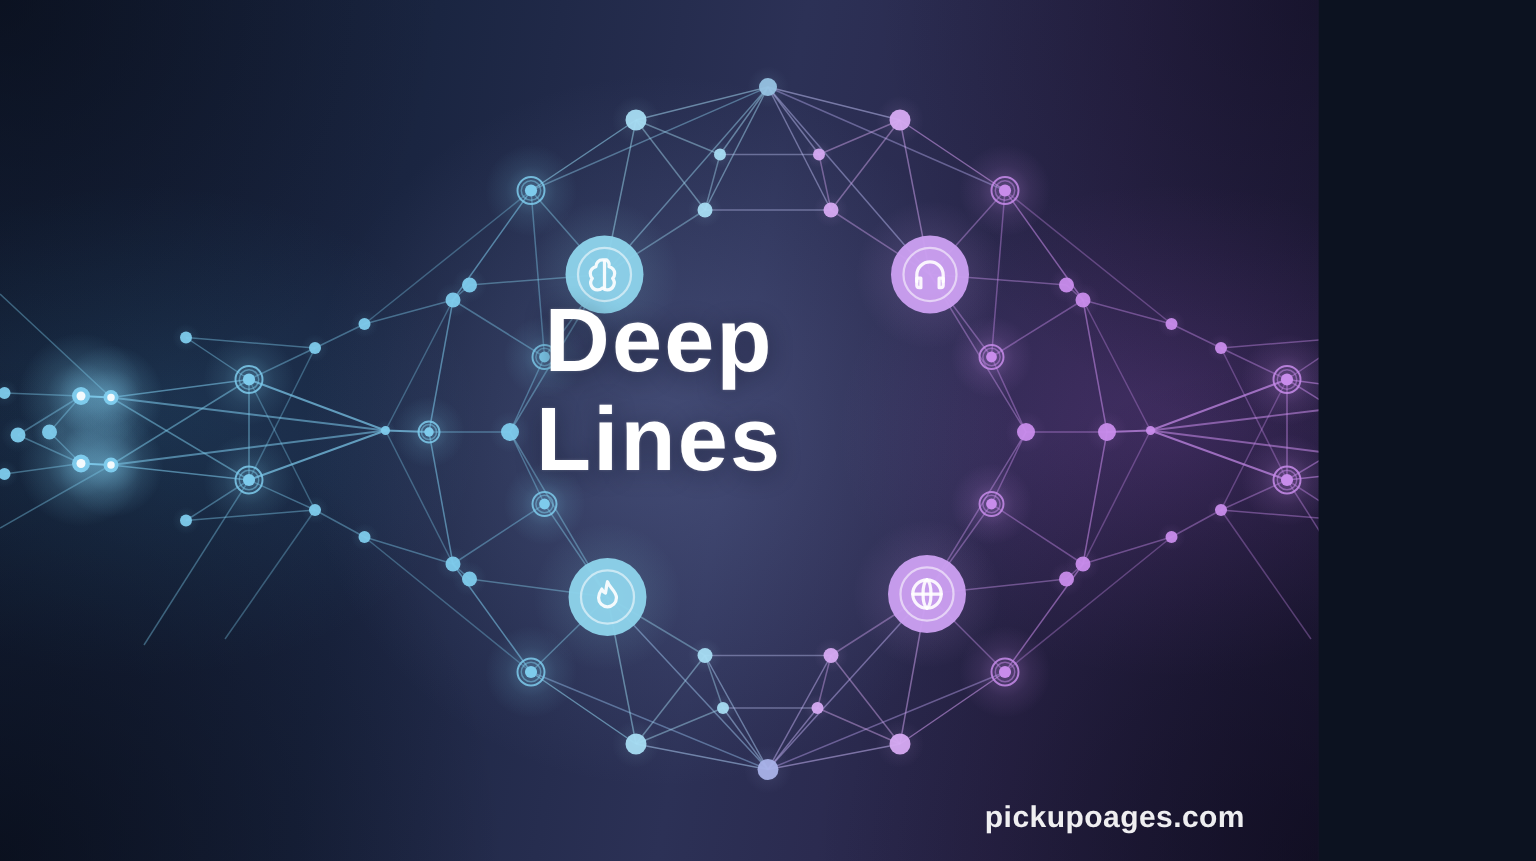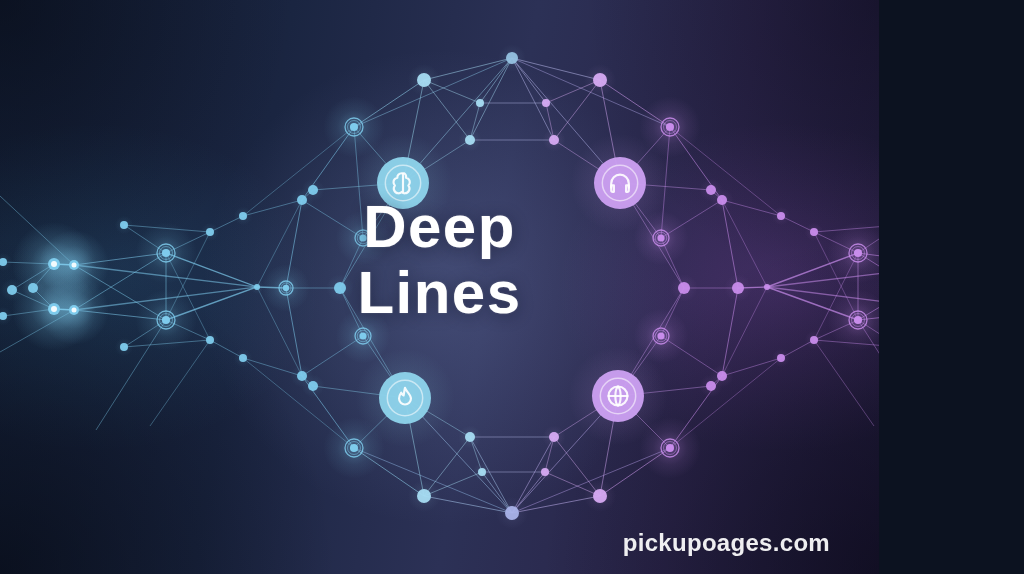--- a/index.html
+++ b/index.html
@@ -21,21 +21,21 @@
     position:absolute;left:0;right:0;top:194px;z-index:3;
     text-align:center;pointer-events:none;
   }
   .title-line{
     color:#ffffff;font-size:60px;line-height:66px;font-weight:bold;
     letter-spacing:1.5px;
     text-shadow:0 2px 16px rgba(10,14,30,.45), 0 0 2px rgba(255,255,255,.25);
   }
   .watermark{
     position:absolute;right:49px;bottom:17px;z-index:3;
-    color:rgba(255,255,255,.93);font-size:24px;font-weight:bold;
+    color:rgba(255,255,255,.93);font-size:20px;font-weight:bold;
     letter-spacing:.3px;
   }
 </style>
 </head>
 <body>
 
 <div id="stage">
   <svg id="net" viewBox="0 0 1024 574" xmlns="http://www.w3.org/2000/svg">
     <defs id="net-defs">
         <radialGradient id="halo-c">

